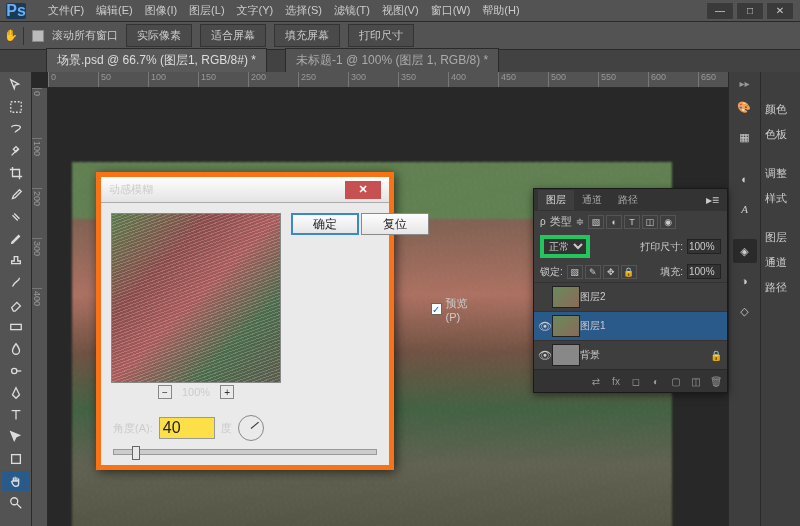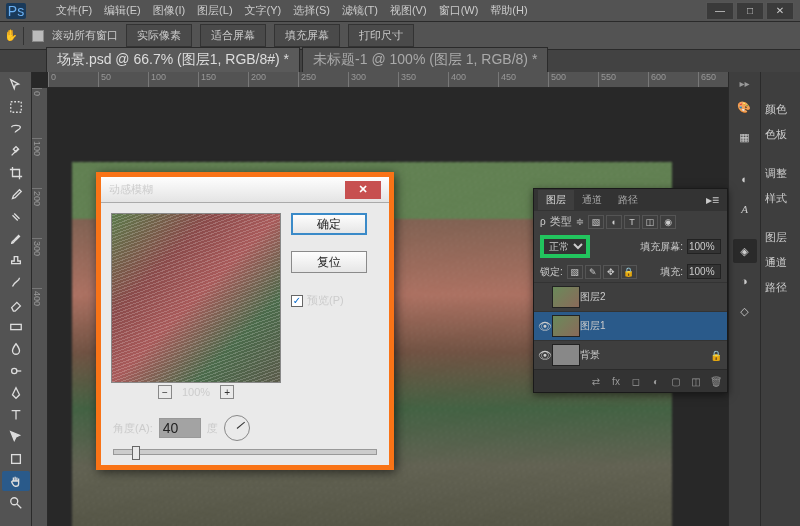--- a/index.html
+++ b/index.html
@@ -1,27 +1,27 @@
 <!DOCTYPE html>
 <html><head>
 <meta charset="utf-8">
 <style>
   *{box-sizing:border-box;margin:0;padding:0;font-family:"Microsoft YaHei",Arial,sans-serif;font-size:11px;color:#ccc}
   body{width:800px;height:526px;background:#535353;overflow:hidden;position:relative}
   .menubar{height:22px;background:#535353;display:flex;align-items:center;padding:0 6px;border-bottom:1px solid #2a2a2a}
-  .ps-logo{width:20px;height:16px;background:#1a3a5a;border-radius:2px;color:#6ab0f3;font-weight:normal;font-size:14px;display:flex;align-items:center;justify-content:center;margin-right:24px}
+  .ps-logo{width:20px;height:16px;background:#1a3a5a;border-radius:2px;color:#6ab0f3;font-weight:bold;font-size:16px;display:flex;align-items:center;justify-content:center;margin-right:16px}
   .menu-item{padding:2px 6px;cursor:pointer}
   .win-ctrl{margin-left:auto;display:flex;gap:2px}
   .win-btn{width:28px;height:18px;background:#3a3a3a;border:1px solid #555;display:flex;align-items:center;justify-content:center;font-size:10px}
   .optbar{height:28px;background:#535353;border-bottom:1px solid #2a2a2a;display:flex;align-items:center;padding:0 6px;gap:8px}
   .hand-ic{width:18px;height:18px;display:flex;align-items:center;justify-content:center;border-right:1px solid #333;padding-right:6px}
   .chk{width:12px;height:12px;border:1px solid #888;background:#bbb}
   .opt-btn{padding:3px 10px;border:1px solid #333;background:#4a4a4a;cursor:pointer}
   .tabbar{height:22px;background:#424242;display:flex;align-items:flex-end;padding-left:46px}
-  .doctab{padding:3px 10px;background:#535353;border:1px solid #2a2a2a;border-bottom:none;margin-right:2px;color:#aaa;font-size:14px}
+  .doctab{padding:3px 10px;background:#535353;border:1px solid #2a2a2a;border-bottom:none;margin-right:18px;color:#aaa;font-size:12px}
   .doctab.act{background:#5a5a5a;color:#ddd}
   .main{position:relative;height:454px;display:flex}
   .toolbox{width:32px;background:#535353;border-right:1px solid #2a2a2a;display:flex;flex-direction:column;padding-top:2px}
   .tool{width:28px;height:20px;margin:1px auto;display:flex;align-items:center;justify-content:center;cursor:pointer;border-radius:2px;position:relative}
   .tool.sel{background:#2a5a8a}
   .tool svg{width:14px;height:14px;stroke:#ddd;fill:none;stroke-width:1.5}
   .canvas-area{flex:1;position:relative;background:#282828;overflow:hidden}
   .ruler-h{position:absolute;top:0;left:16px;right:0;height:16px;background:#535353;border-bottom:1px solid #2a2a2a;display:flex;overflow:hidden}
   .rtick{width:50px;font-size:9px;color:#999;border-left:1px solid #777;padding-left:2px;height:16px;flex-shrink:0}
   .ruler-v{position:absolute;top:16px;left:0;width:16px;bottom:0;background:#535353;border-right:1px solid #2a2a2a}
@@ -53,29 +53,29 @@
   .lname{font-size:10px}
   .lp-foot{display:flex;justify-content:flex-end;padding:4px;gap:6px;border-top:1px solid #2a2a2a;background:#333}
   .lp-foot span{width:14px;height:14px;font-size:10px;color:#999;display:flex;align-items:center;justify-content:center}
   .dialog{position:absolute;left:96px;top:100px;width:298px;background:#eaeaea;border:5px solid #f97316;box-shadow:2px 2px 10px rgba(0,0,0,0.6)}
   .dlg-title{height:26px;background:linear-gradient(#fefefe,#e4e4e4);border-bottom:1px solid #aaa;display:flex;align-items:center;padding:0 8px;color:#333;font-size:12px}
   .dlg-close{margin-left:auto;width:36px;height:18px;background:#c75050;color:#fff;display:flex;align-items:center;justify-content:center;font-weight:bold;font-size:11px}
   .dlg-body{padding:10px;display:flex;gap:10px}
   .preview-box{width:170px;height:170px;border:1px solid #888;background:
     repeating-linear-gradient(-20deg,rgba(255,255,255,0.2) 0 1px,transparent 1px 3px),
     linear-gradient(135deg,#5a7a4a 0%,#8a4a4a 30%,#a85a5a 50%,#4a6a4a 75%,#5a5a4a 100%);filter:blur(0.5px)}
-  .dlg-right{display:flex;flex-direction:column;gap:16px}
+  .dlg-right{display:flex;flex-direction:row;gap:2px}
   .dlg-btn{width:76px;height:22px;border:1px solid #8a8a8a;background:linear-gradient(#fdfdfd,#e6e6e6);color:#222;display:flex;align-items:center;justify-content:center;cursor:pointer;font-size:12px}
   .dlg-btn.primary{border:2px solid #3a8ac8}
   .dlg-chk{display:flex;align-items:center;gap:4px;color:#222;margin-top:4px}
   .dlg-chk .cb{width:12px;height:12px;border:1px solid #666;background:#fff;display:flex;align-items:center;justify-content:center;color:#06c;font-size:10px}
   .zoom-row{display:flex;align-items:center;justify-content:center;gap:10px;color:#222;padding:2px 0}
   .zoom-row .zb{width:14px;height:14px;border:1px solid #888;display:flex;align-items:center;justify-content:center;color:#333;font-size:10px}
   .param{padding:4px 12px;color:#222;display:flex;align-items:center;gap:6px}
-  .param input{width:42px;border:1px solid #999;background:#a3a3a3;color:#222;padding:1px 3px;font-size:14px}
+  .param input{width:56px;border:1px solid #999;background:#fde047;color:#222;padding:1px 3px;font-size:16px}
   .ang-ico{width:26px;height:26px;border:1px solid #888;border-radius:50%;position:relative}
   .ang-ico::after{content:"";position:absolute;left:50%;top:50%;width:10px;height:1px;background:#333;transform-origin:left;transform:rotate(-40deg)}
   .slider{margin:4px 12px 10px;height:6px;background:#ccc;border:1px solid #999;position:relative}
   .slider .sh{position:absolute;left:18px;top:-4px;width:8px;height:14px;background:#e8e8e8;border:1px solid #666}
 </style>
 </head>
 <body>
 
 <div class="menubar">
   <div class="ps-logo">Ps</div>
@@ -286,21 +286,21 @@
       <div class="lp-icons">
           <span>▧</span>
           <span>◐</span>
           <span>T</span>
           <span>◫</span>
           <span>◉</span>
         </div>
     </div>
     <div class="lp-row">
       <select><option>正常</option></select>
-      <span style="margin-left:auto;font-size:10px">填充屏幕:</span>
+      <span style="margin-left:auto;font-size:10px">打印尺寸:</span>
       <input value="100%" style="">
     </div>
     <div class="lp-row">
       <span style="font-size:10px">锁定:</span>
       <div class="lp-icons">
           <span>▧</span>
           <span>✎</span>
           <span>✥</span>
           <span>🔒</span>
         </div>

